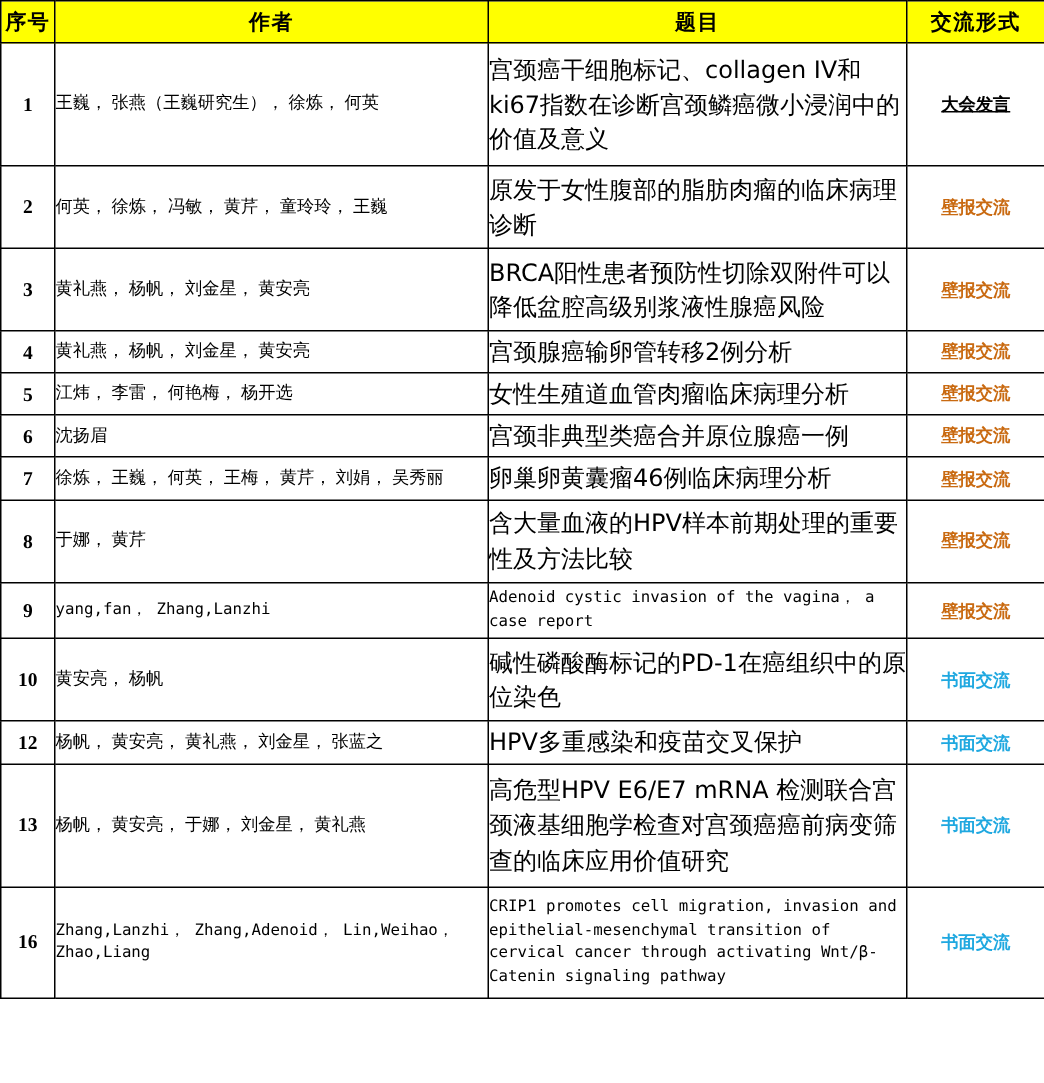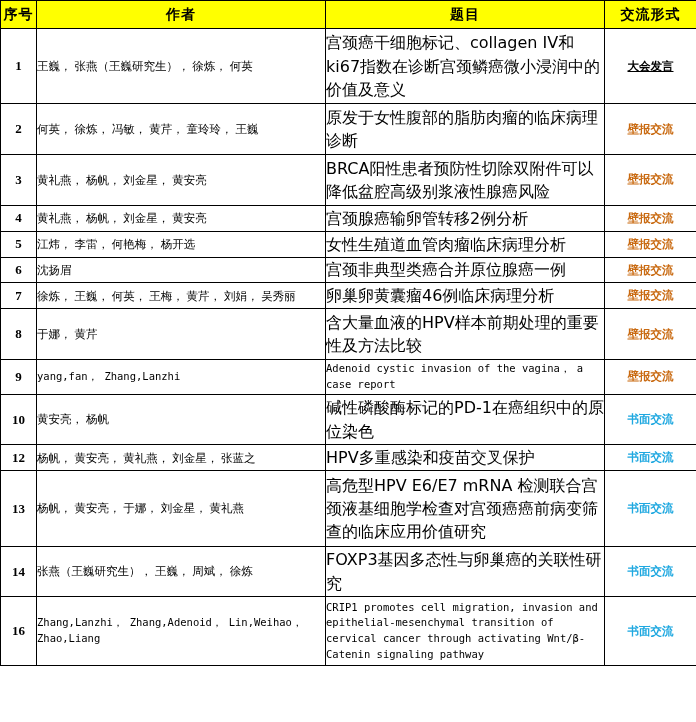--- a/index.html
+++ b/index.html
@@ -176,25 +176,19 @@
         <td class="title">HPV多重感染和疫苗交叉保护</td>
         <td class="form"><span class="fm-paper">书面交流</span></td>
       </tr>
       <tr>
         <td class="seq">13</td>
         <td class="authors">杨帆， 黄安亮， 于娜， 刘金星， 黄礼燕</td>
         <td class="title">高危型HPV E6/E7 mRNA 检测联合宫颈液基细胞学检查对宫颈癌癌前病变筛查的临床应用价值研究</td>
         <td class="form"><span class="fm-paper">书面交流</span></td>
       </tr>
       <tr>
-        <td class="seq">14</td>
-        <td class="authors">张燕（王巍研究生）， 王巍， 周斌， 徐炼</td>
-        <td class="title">FOXP3基因多态性与卵巢癌的关联性研究</td>
-        <td class="form"><span class="fm-paper">书面交流</span></td>
-      </tr>
-      <tr>
         <td class="seq">16</td>
         <td class="authors latin">Zhang,Lanzhi， Zhang,Adenoid， Lin,Weihao， Zhao,Liang</td>
         <td class="title latin">CRIP1 promotes cell migration, invasion and epithelial-mesenchymal transition of cervical cancer through activating Wnt/β-Catenin signaling pathway</td>
         <td class="form"><span class="fm-paper">书面交流</span></td>
       </tr>
     </tbody>
 </table>
 
 </body></html>

